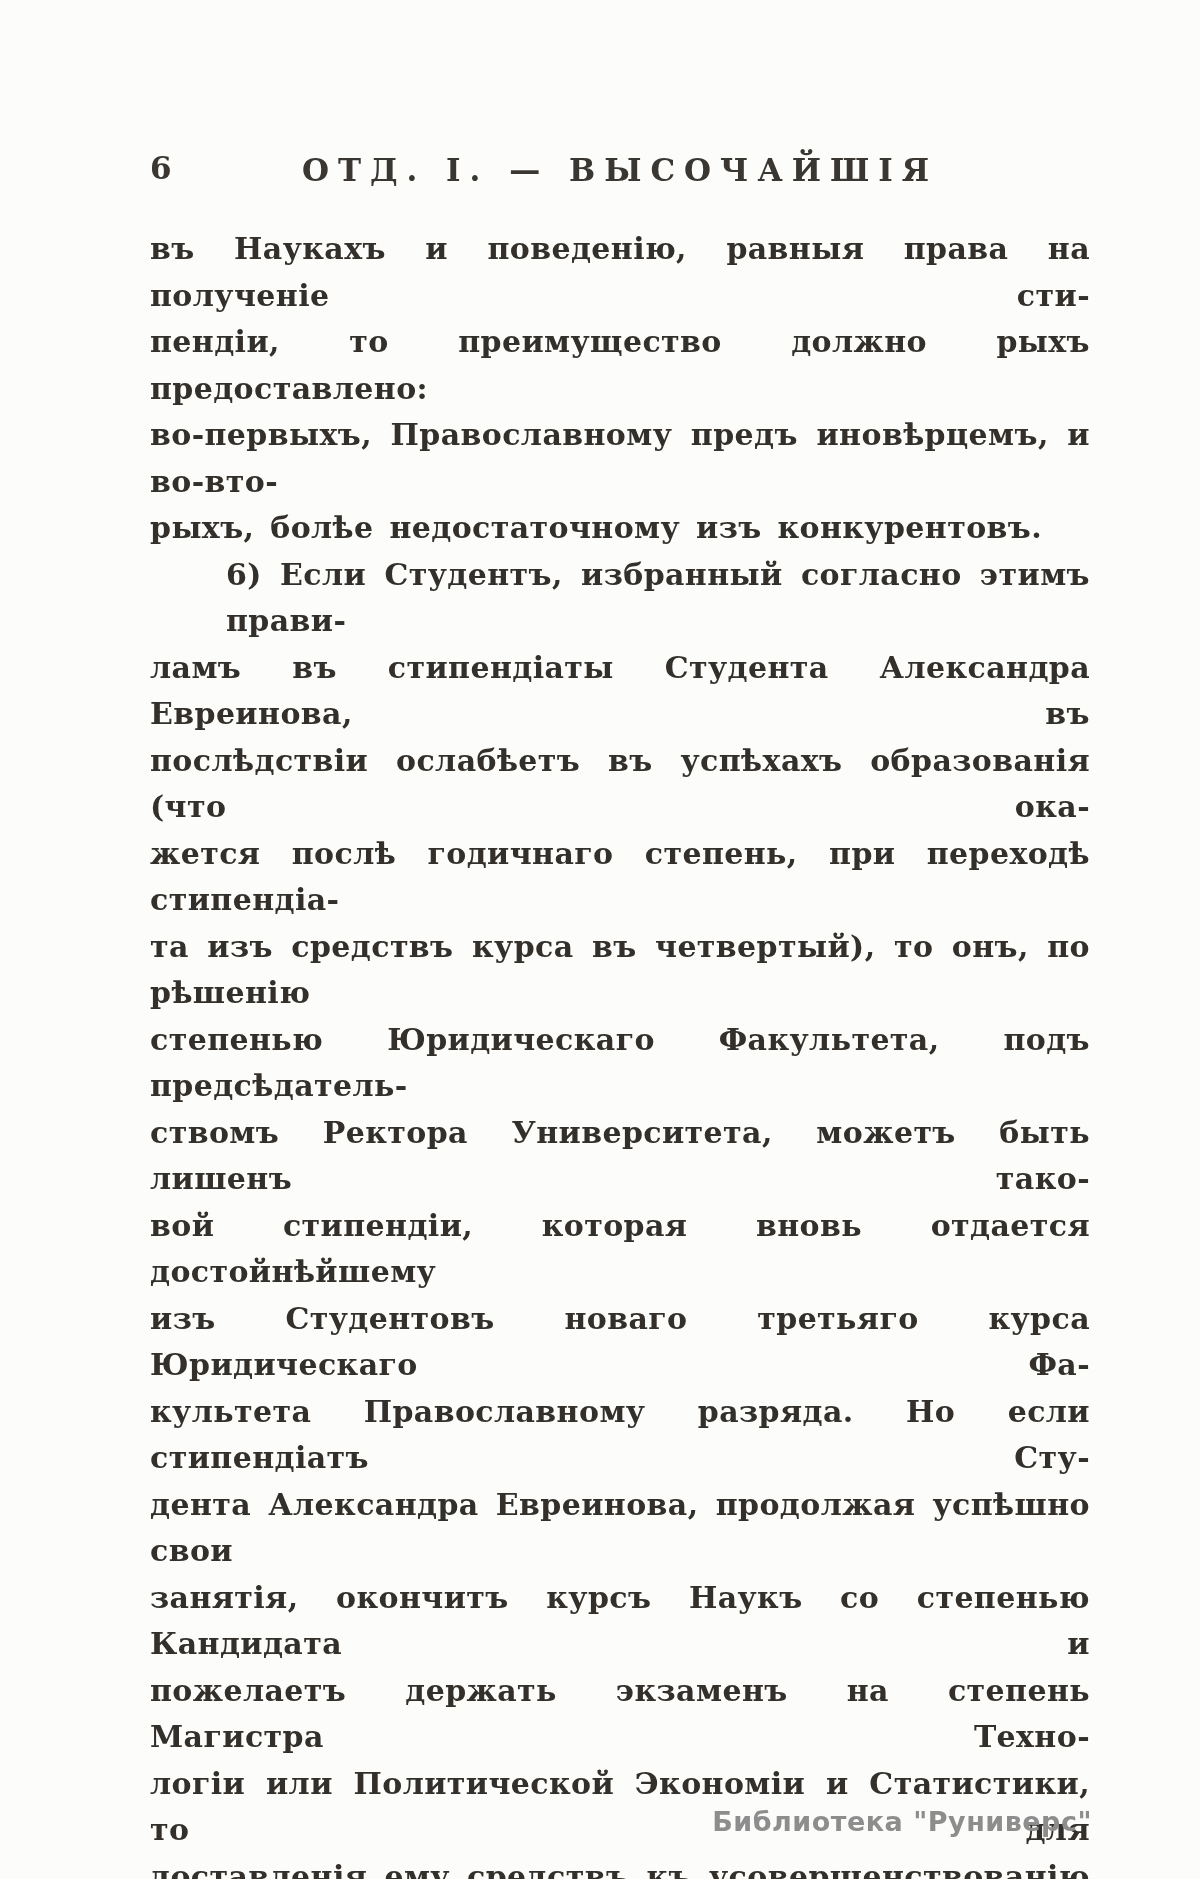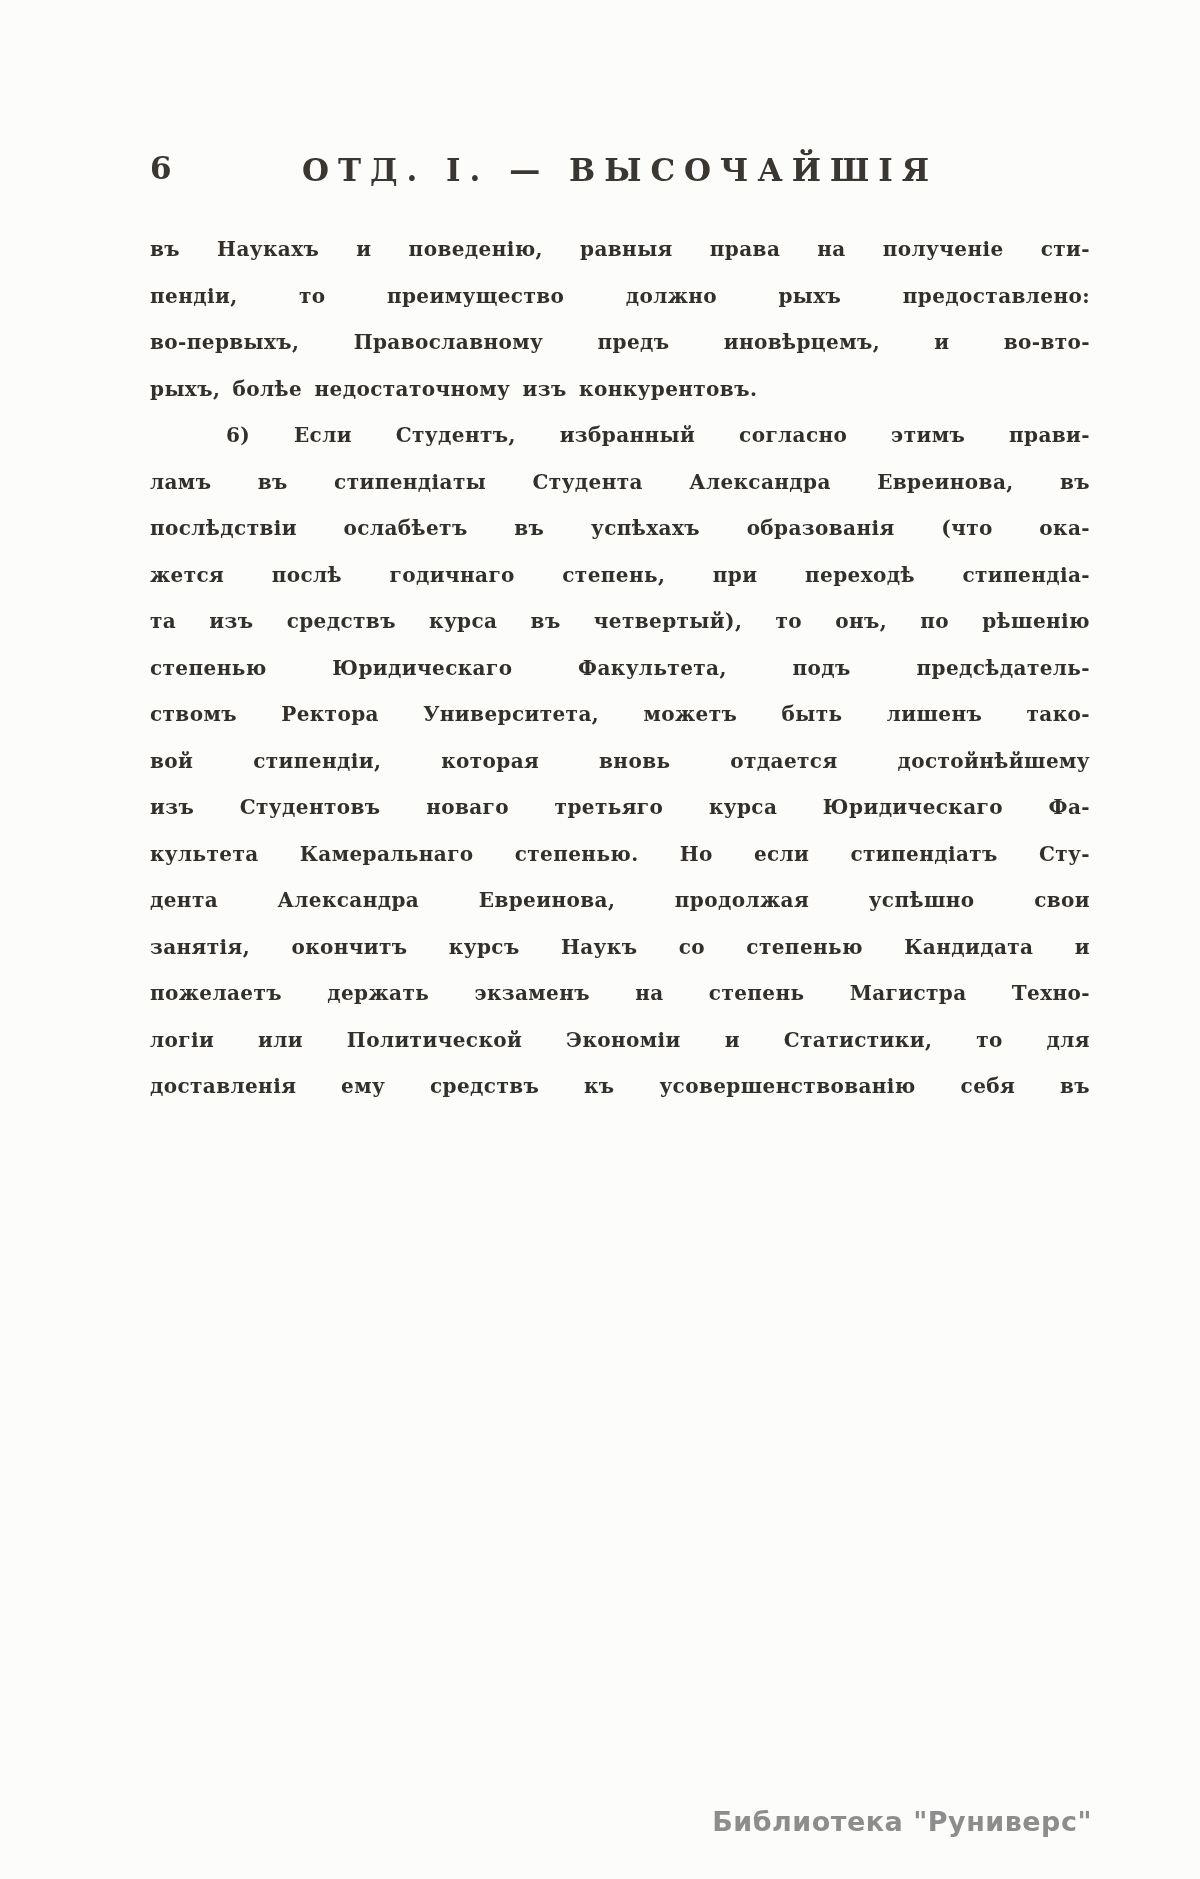--- a/index.html
+++ b/index.html
@@ -47,21 +47,21 @@
   .text-block {
     position: absolute;
     top: 226px;
     left: 150px;
     width: 940px;
   }
   .paragraph {
     margin: 0;
   }
   .line {
-    font-size: 20px;
+    font-size: 30px;
     font-weight: bold;
     line-height: 46.5px;
     letter-spacing: 0.4px;
     word-spacing: 5px;
     text-align: justify;
     text-align-last: justify;
     white-space: normal;
     color: #33302c;
   }
   .line.last {
@@ -100,21 +100,21 @@
       <div class="paragraph">
         <div class="line indent">6) Если Студентъ, избранный согласно этимъ прави-</div>
         <div class="line">ламъ въ стипендіаты Студента Александра Евреинова, въ</div>
         <div class="line">послѣдствіи ослабѣетъ въ успѣхахъ образованія (что ока-</div>
         <div class="line">жется послѣ годичнаго степень, при переходѣ стипендіа-</div>
         <div class="line">та изъ средствъ курса въ четвертый), то онъ, по рѣшенію</div>
         <div class="line">степенью Юридическаго Факультета, подъ предсѣдатель-</div>
         <div class="line">ствомъ Ректора Университета, можетъ быть лишенъ тако-</div>
         <div class="line">вой стипендіи, которая вновь отдается достойнѣйшему</div>
         <div class="line">изъ Студентовъ новаго третьяго курса Юридическаго Фа-</div>
-        <div class="line">культета Камеральнаго степенью. Но если стипендіатъ Сту-</div>
+        <div class="line">культета Православному разряда. Но если стипендіатъ Сту-</div>
         <div class="line">дента Александра Евреинова, продолжая успѣшно свои</div>
         <div class="line">занятія, окончитъ курсъ Наукъ со степенью Кандидата и</div>
         <div class="line">пожелаетъ держать экзаменъ на степень Магистра Техно-</div>
         <div class="line">логіи или Политической Экономіи и Статистики, то для</div>
         <div class="line">доставленія ему средствъ къ усовершенствованію себя въ</div>
       </div>
     </div>
 
   <div class="watermark">Библиотека "Руниверс"</div>
 </div>

